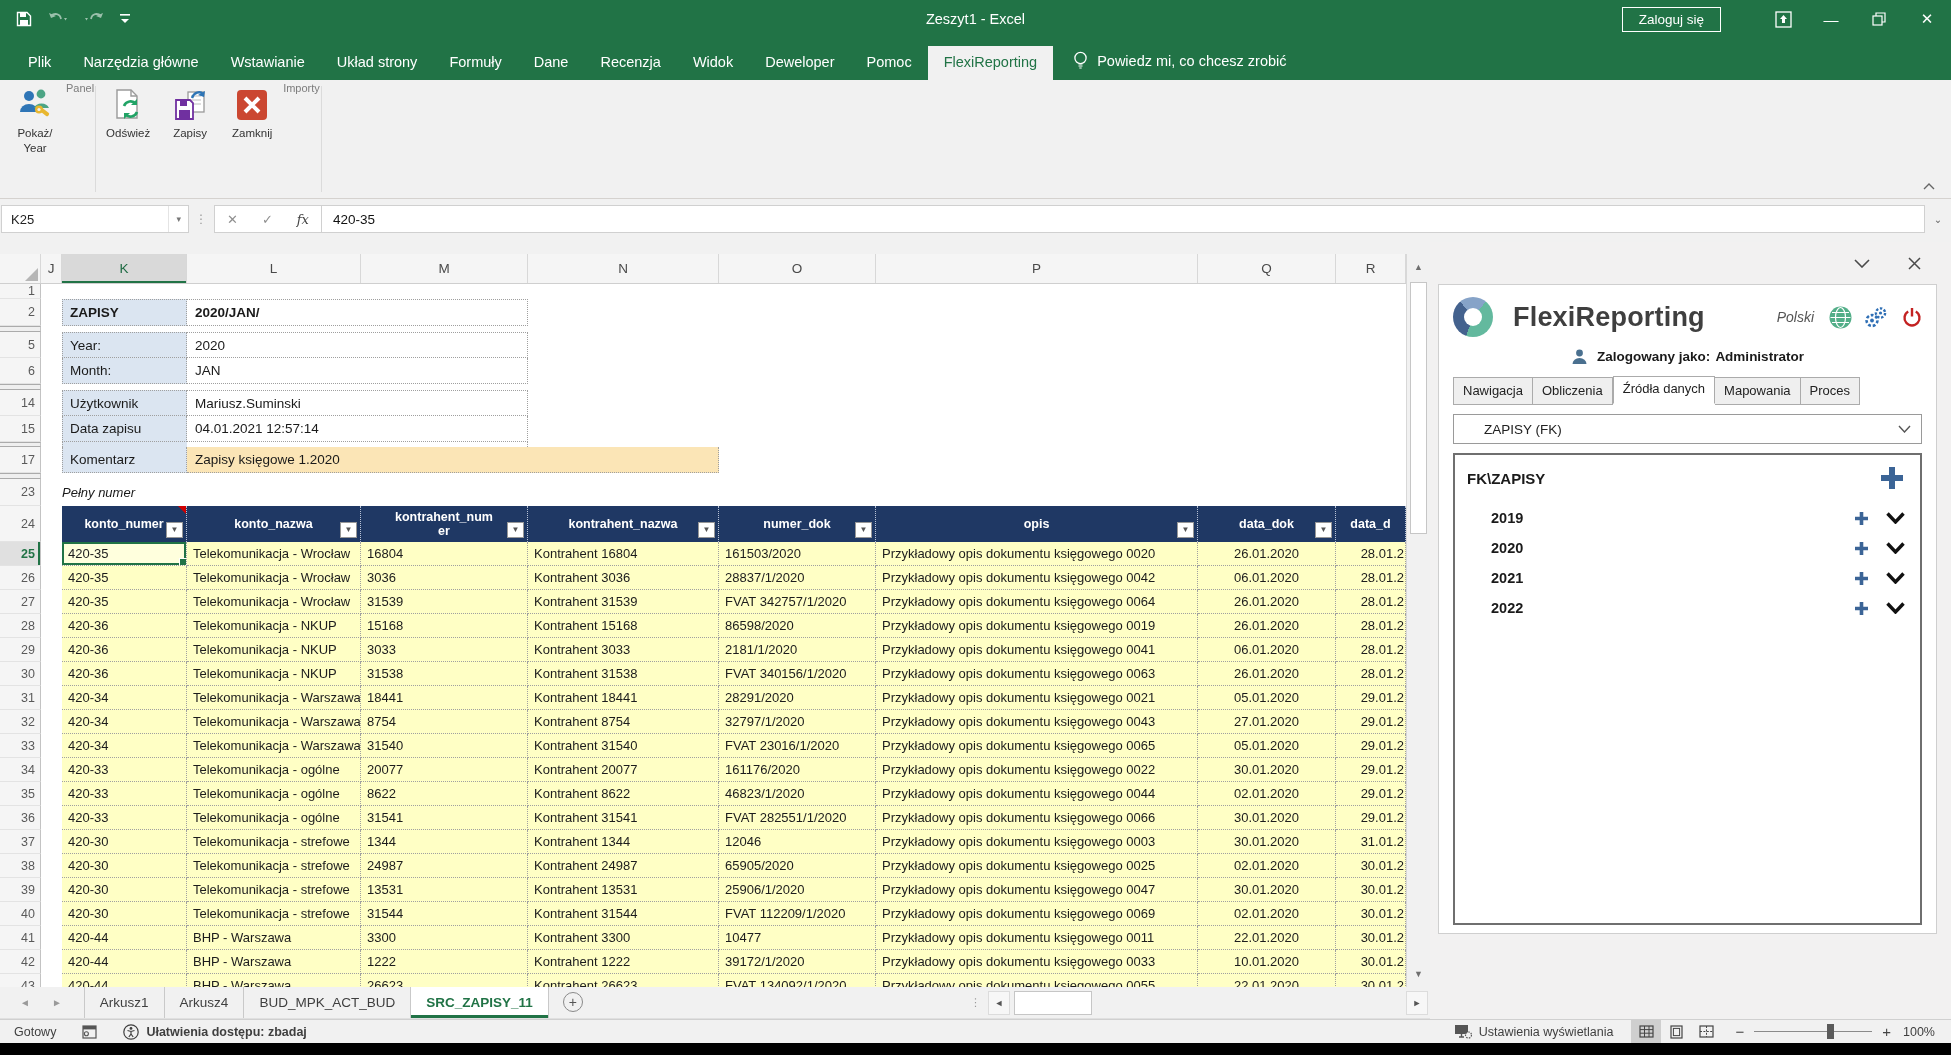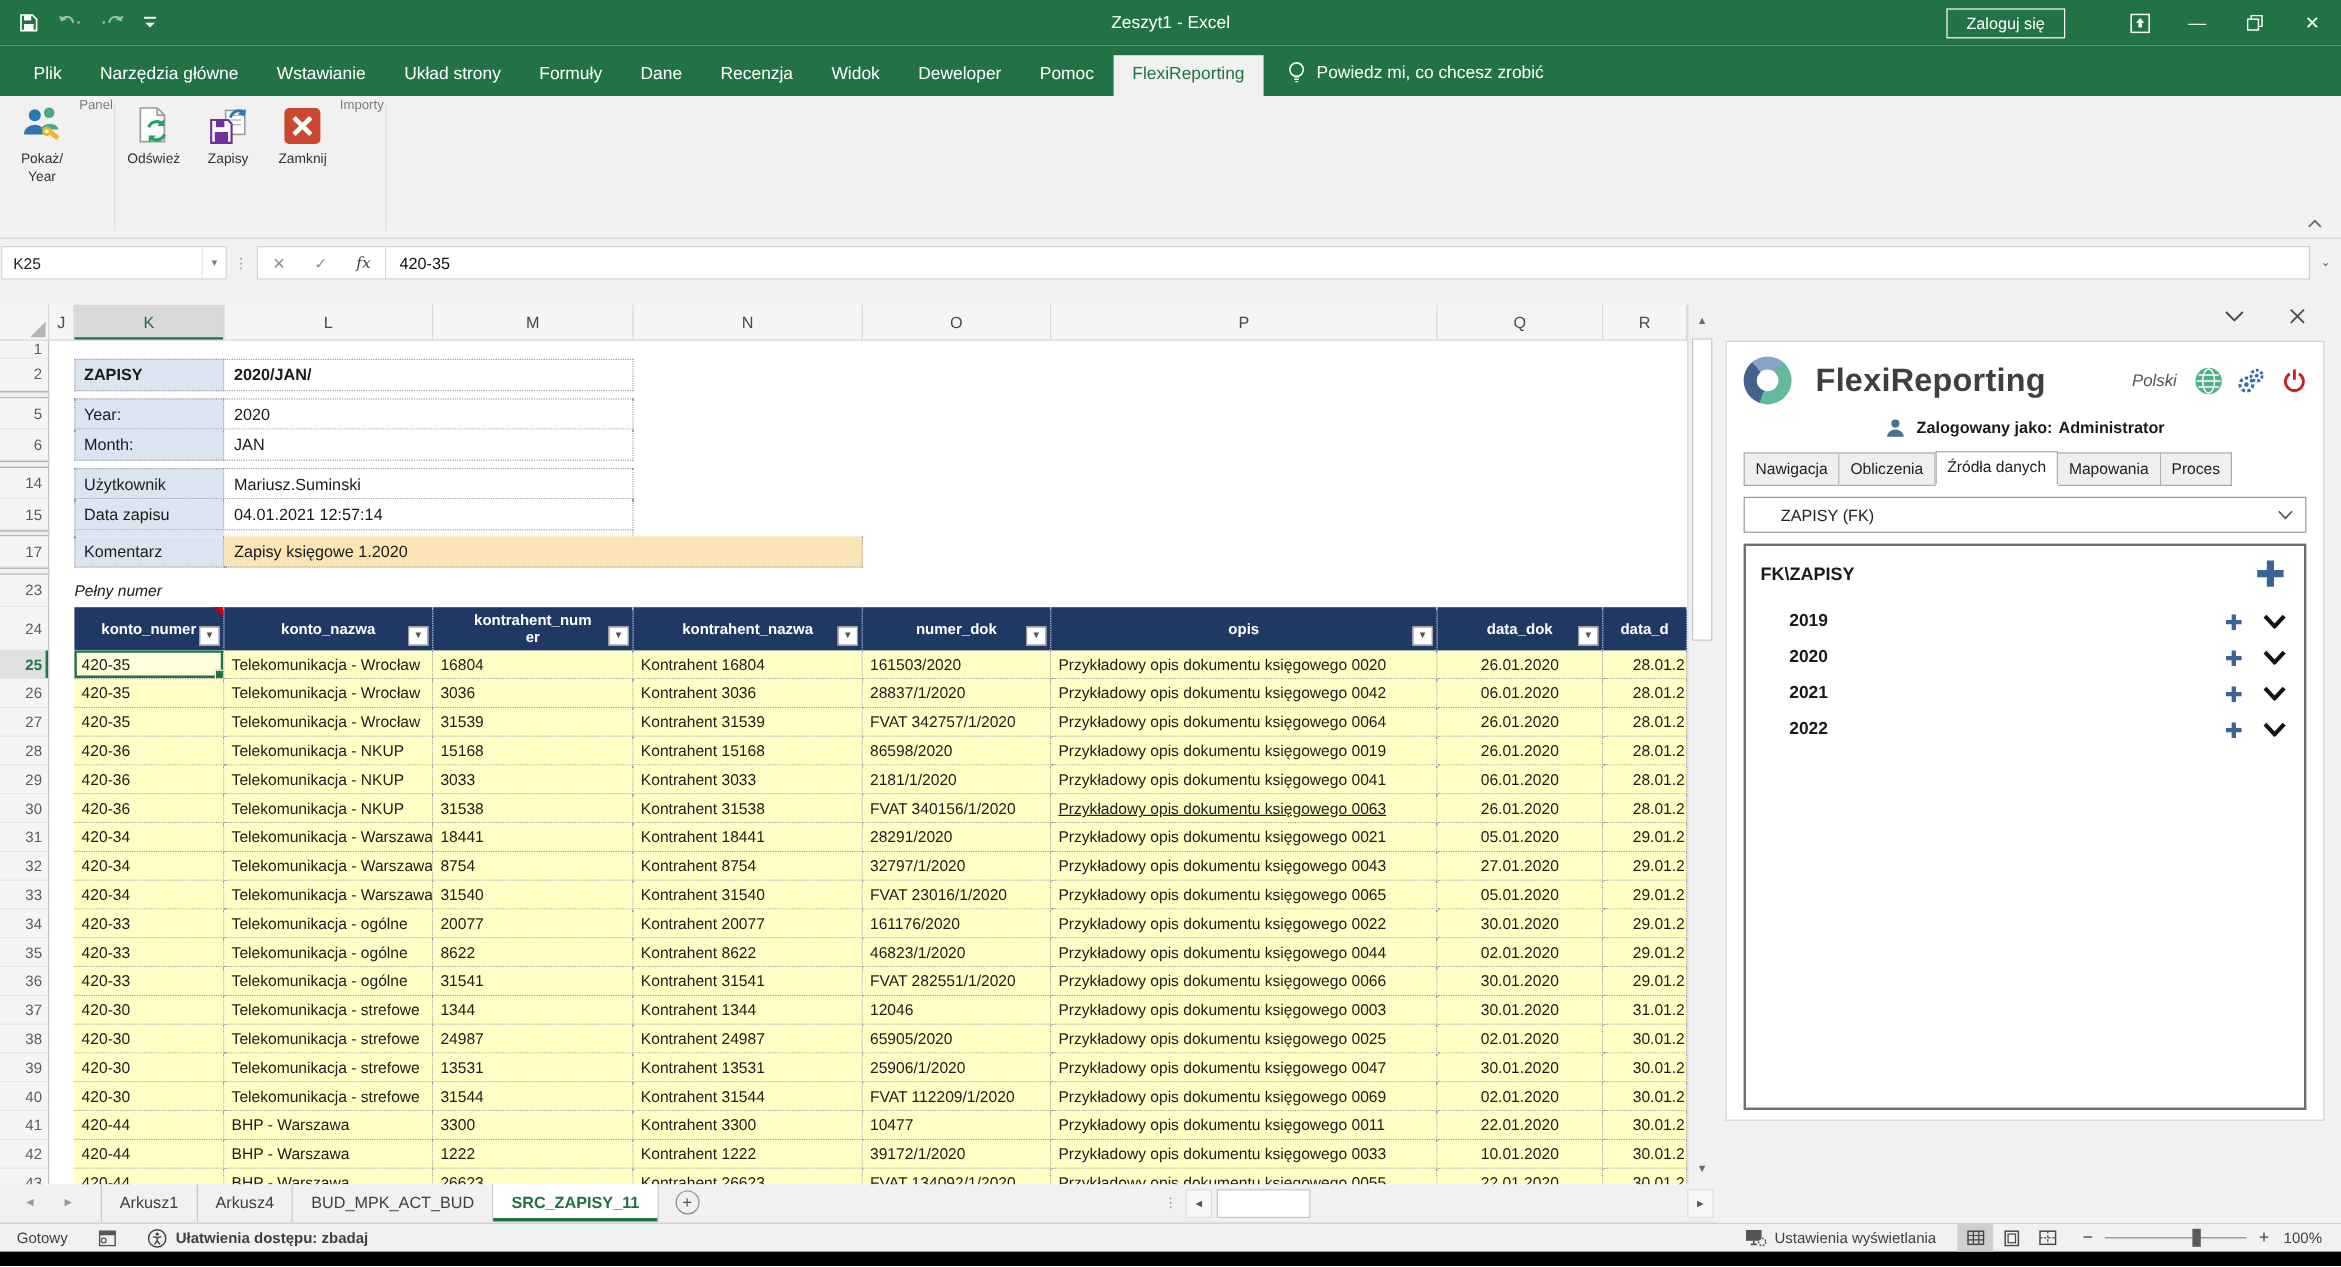--- a/index.html
+++ b/index.html
@@ -500,21 +500,21 @@
             <div class="dcell rgt" style="width: 70px;">28.01.2</div>
           </div>
           <div class="grow" style="height: 24px;">
             <div class="gut">30</div>
             <div class="jcol"></div>
             <div class="dcell" style="width: 125px;">420-36</div>
             <div class="dcell" style="width: 174px;">Telekomunikacja - NKUP</div>
             <div class="dcell" style="width: 167px;">31538</div>
             <div class="dcell" style="width: 191px;">Kontrahent 31538</div>
             <div class="dcell" style="width: 157px;">FVAT 340156/1/2020</div>
-            <div class="dcell" style="width: 322px; text-decoration: underline;">Przykładowy opis dokumentu księgowego 0063</div>
+            <div class="dcell" style="width: 322px;">Przykładowy opis dokumentu księgowego 0063</div>
             <div class="dcell ctr" style="width: 138px;">26.01.2020</div>
             <div class="dcell rgt" style="width: 70px;">28.01.2</div>
           </div>
           <div class="grow" style="height: 24px;">
             <div class="gut">31</div>
             <div class="jcol"></div>
             <div class="dcell" style="width: 125px;">420-34</div>
             <div class="dcell" style="width: 174px;">Telekomunikacja - Warszawa</div>
             <div class="dcell" style="width: 167px;">18441</div>
             <div class="dcell" style="width: 191px;">Kontrahent 18441</div>

